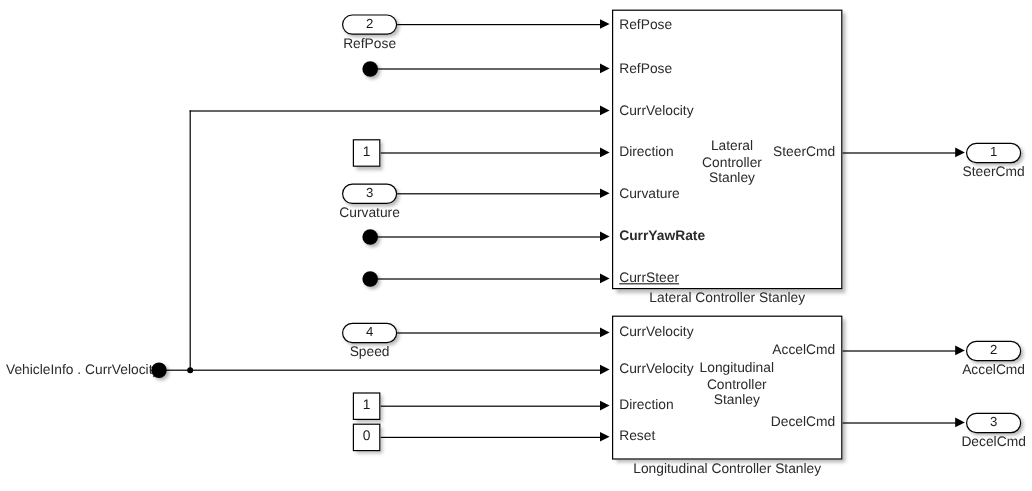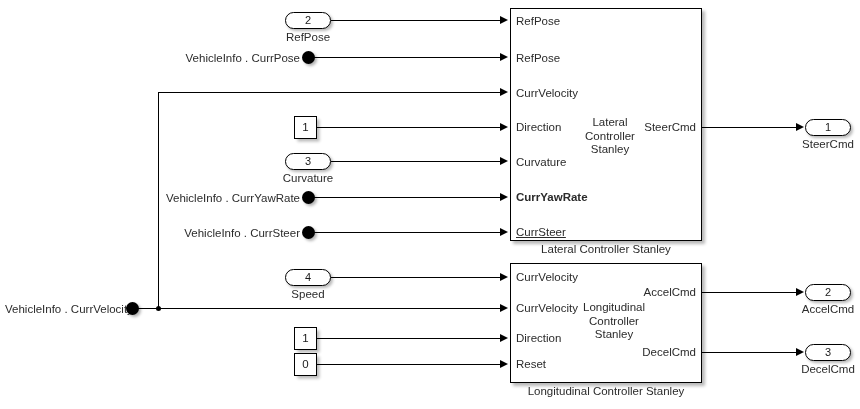--- a/index.html
+++ b/index.html
@@ -184,27 +184,24 @@
   <div class="port-oval" style="left:285px; top:153px;">3</div>
   <div class="port-name" style="left:265px; top:172px; width:86px;">Curvature</div>
 
   <div class="port-oval" style="left:285px; top:269px;">4</div>
   <div class="port-name" style="left:265px; top:288px; width:86px;">Speed</div>
 
   <div class="const-block" style="left:294px; top:116px;">1</div>
   <div class="const-block" style="left:294px; top:327px;">1</div>
   <div class="const-block" style="left:294px; top:353px;">0</div>
 
-  <div class="signal-tag" style="left:140px; top:52px; width:160px;">VehicleInfo . CurrPose</div>
   <div class="signal-dot" style="left:302px; top:51px;"></div>
 
-  <div class="signal-tag" style="left:140px; top:192px; width:160px;">VehicleInfo . CurrYawRate</div>
   <div class="signal-dot" style="left:302px; top:191px;"></div>
 
-  <div class="signal-tag" style="left:140px; top:227px; width:160px;">VehicleInfo . CurrSteer</div>
   <div class="signal-dot" style="left:302px; top:226px;"></div>
 
   <div class="signal-tag" style="left:5px; top:303px; width:120px;">VehicleInfo . CurrVelocity</div>
   <div class="signal-dot" style="left:126px; top:302px;"></div>
 
   <div class="subsystem" style="left:510px; top:8px; width:192px; height:233px;"></div>
 
   <div class="subsystem-title" style="left:565px; top:116px; width:90px;">Lateral
 Controller
 Stanley</div>

